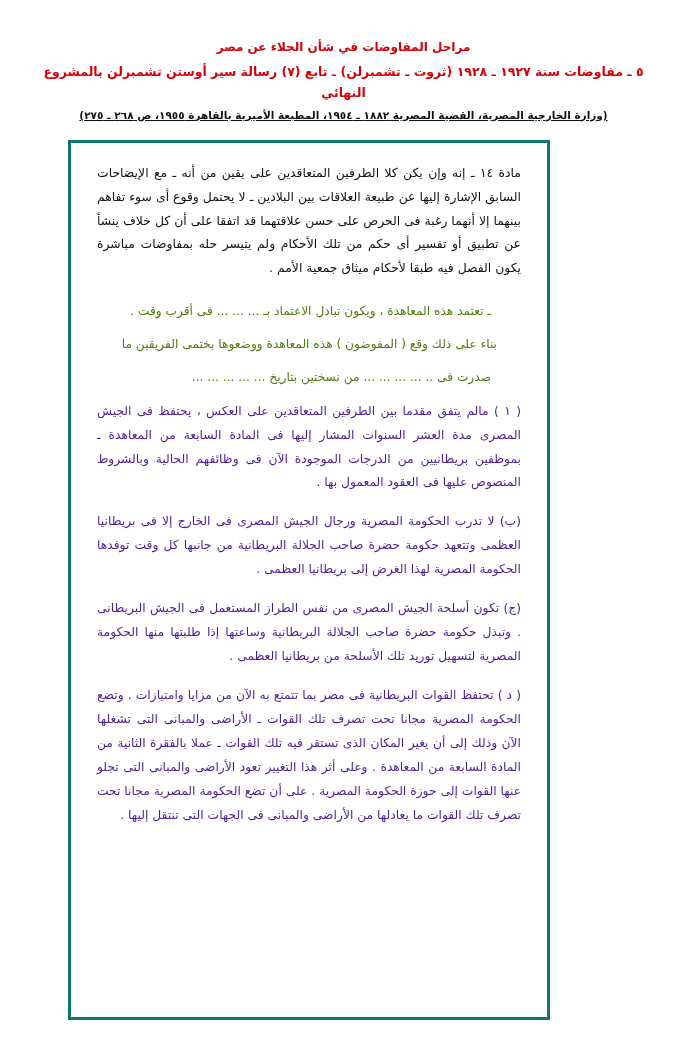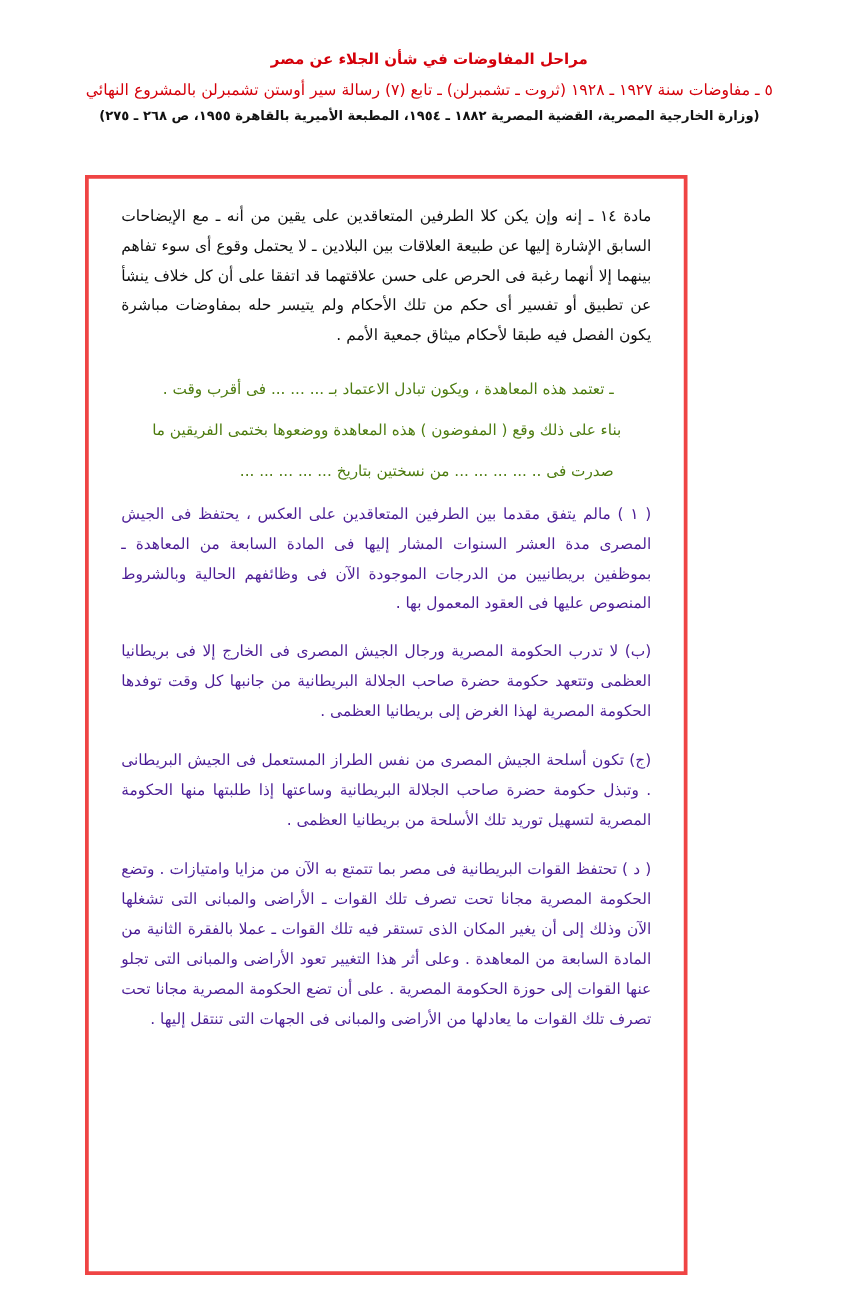--- a/index.html
+++ b/index.html
@@ -28,39 +28,40 @@
   .header-title {
     color: #d4000a;
     font-weight: bold;
     font-size: 12px;
     letter-spacing: 0;
     line-height: 1.6;
     margin-bottom: 4px;
   }
   .header-sub1 {
     color: #d4000a;
-    font-weight: normal;
+    font-weight: bold;
     font-size: 12.5px;
     line-height: 1.7;
     margin-bottom: 3px;
   }
   .header-sub2 {
     color: #111111;
     font-weight: bold;
     font-size: 10.5px;
     line-height: 1.7;
     margin-bottom: 8px;
+    text-decoration: underline;
   }
   .frame {
     position: absolute;
     left: 68px;
     top: 140px;
     width: 482px;
     height: 880px;
-    border: 3px solid #ef4444;
+    border: 3px solid #0f766e;
     box-sizing: border-box;
     background: #ffffff;
   }
   .frame-inner {
     padding: 18px 26px 14px 26px;
     direction: rtl;
   }
   p.para {
     margin: 0 0 14px 0;
     font-size: 12.4px;

